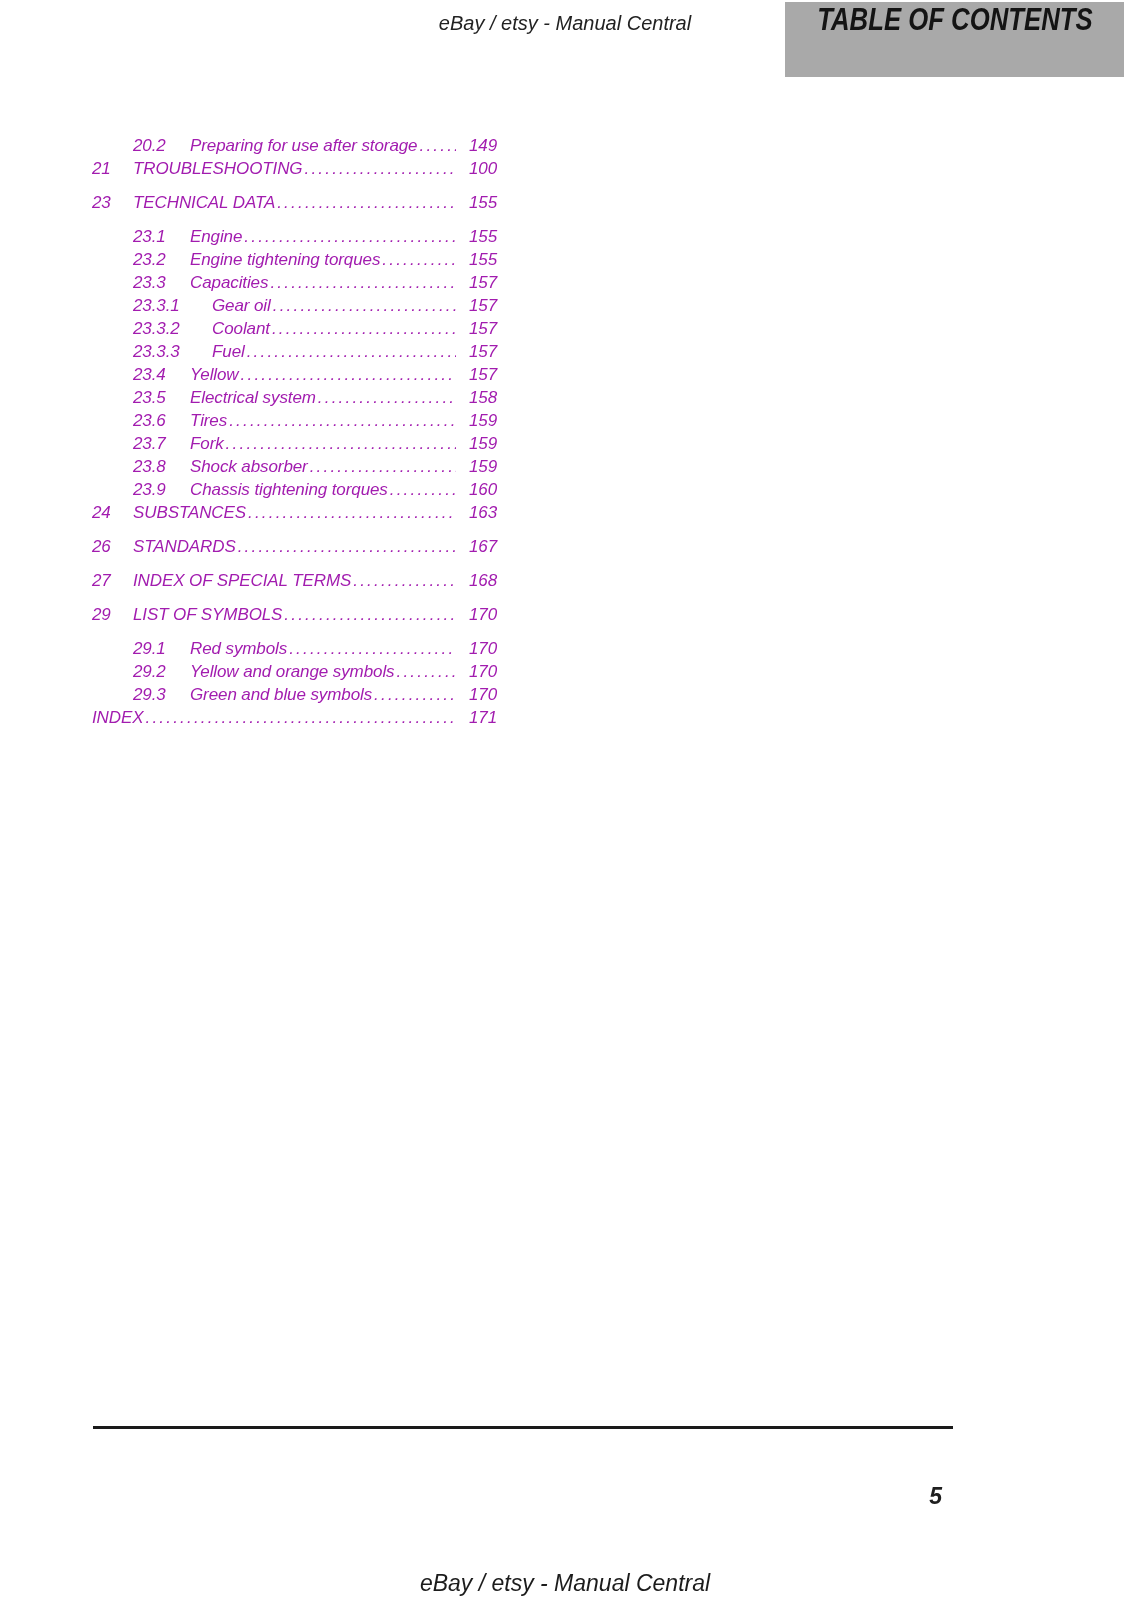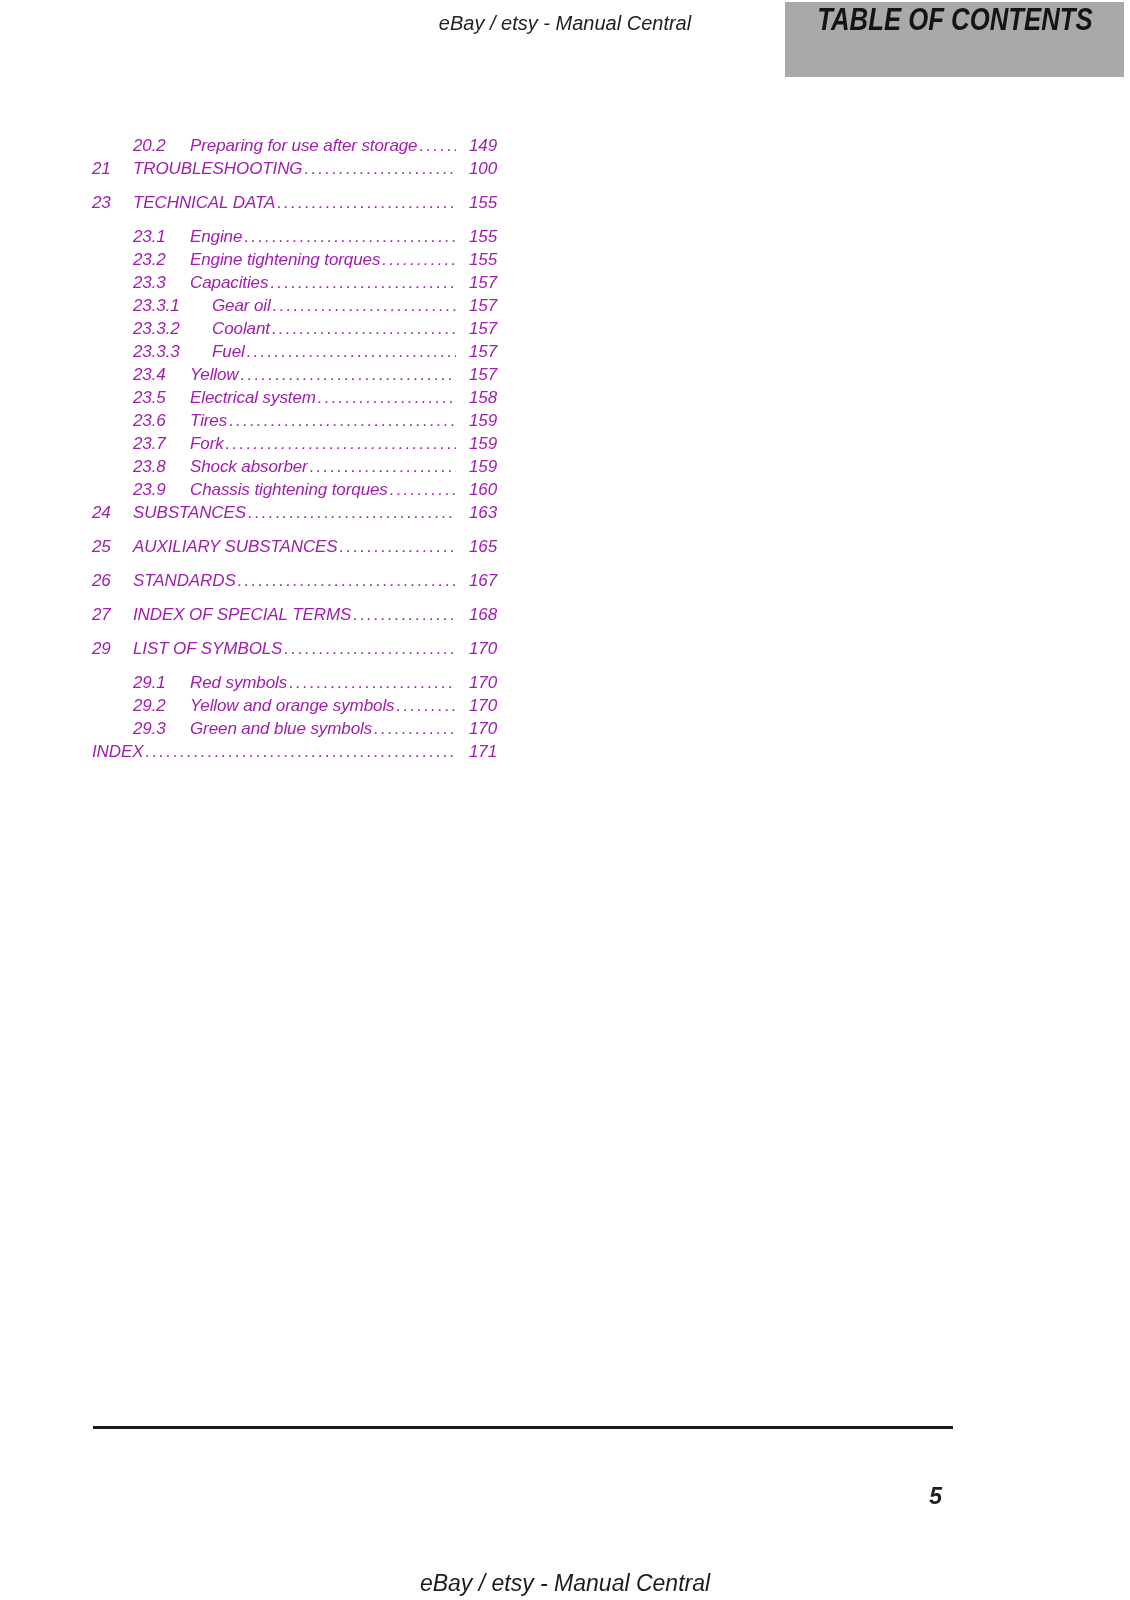--- a/index.html
+++ b/index.html
@@ -208,26 +208,20 @@
       <span class="dots"></span>
       <span class="pagecol">160</span>
     </div>
       <div class="toc-row lvl1">
       <span class="num">24</span>
       <span class="title">SUBSTANCES</span>
       <span class="dots"></span>
       <span class="pagecol">163</span>
     </div>
       <div class="toc-row lvl1">
-      <span class="num">25</span>
-      <span class="title">AUXILIARY SUBSTANCES</span>
-      <span class="dots"></span>
-      <span class="pagecol">165</span>
-    </div>
-      <div class="toc-row lvl1">
       <span class="num">26</span>
       <span class="title">STANDARDS</span>
       <span class="dots"></span>
       <span class="pagecol">167</span>
     </div>
       <div class="toc-row lvl1">
       <span class="num">27</span>
       <span class="title">INDEX OF SPECIAL TERMS</span>
       <span class="dots"></span>
       <span class="pagecol">168</span>

